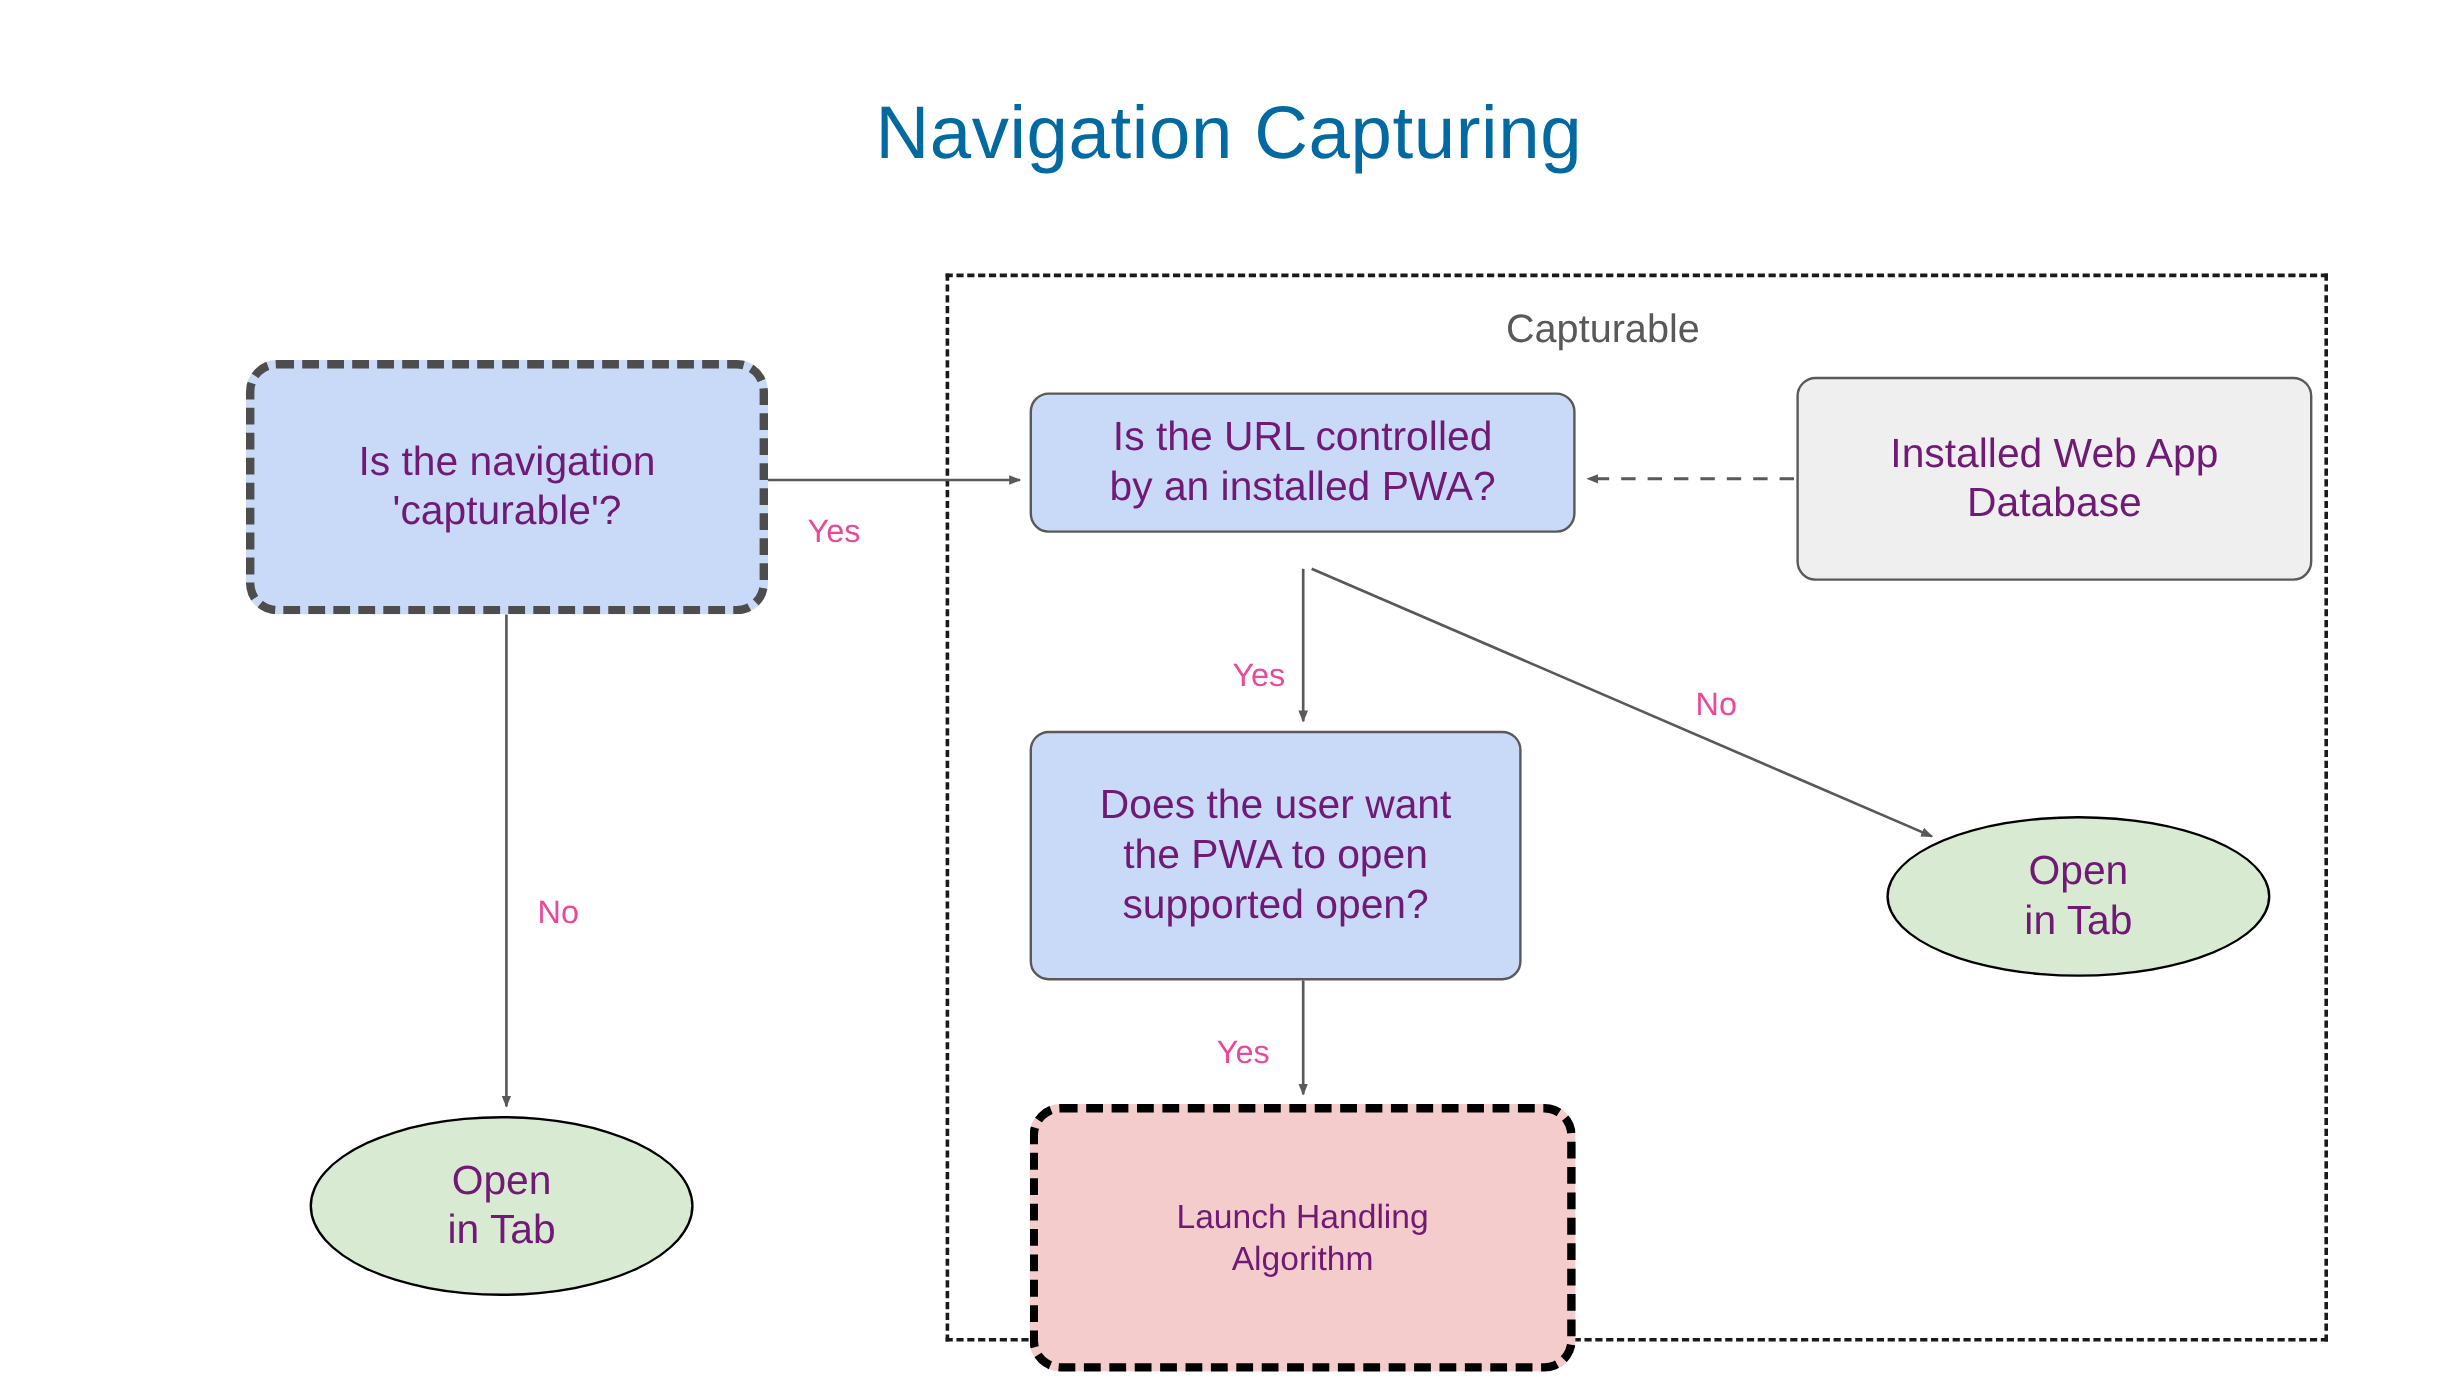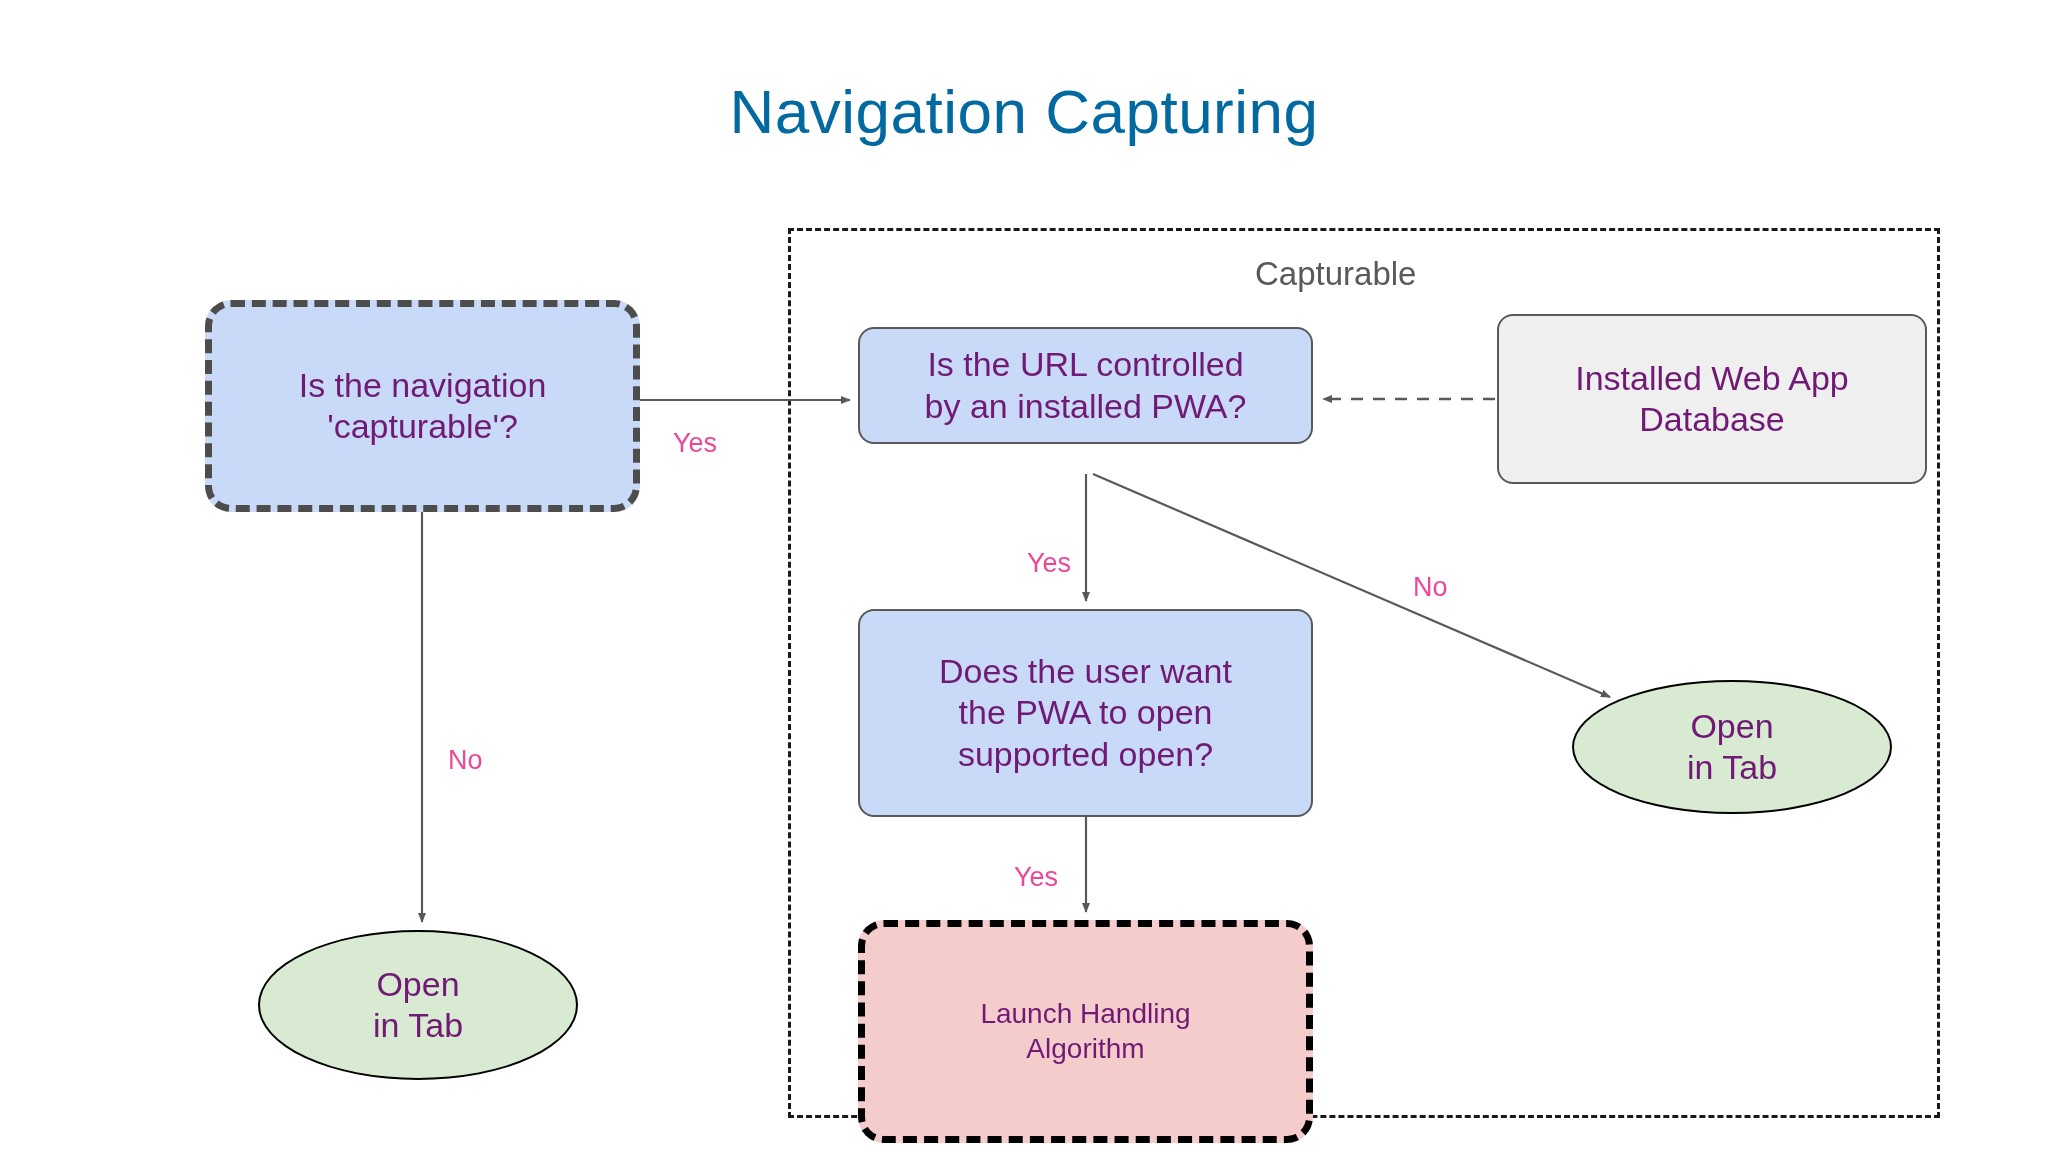--- a/index.html
+++ b/index.html
@@ -84,21 +84,21 @@
   }
   .ellipse-green {
     background: #d9ead3;
     border: 2.5px solid #000000;
     border-radius: 50%;
   }
   
   #node-capturable-q { left: 205px; top: 300px;  width: 435px; height: 212px; font-size: 34px; }
   #node-url-q        { left: 858px; top: 327px;  width: 455px; height: 117px; font-size: 34px; }
   #node-db           { left: 1497px; top: 314px; width: 430px; height: 170px; font-size: 34px; }
-  #node-user-q       { left: 858px; top: 609px;  width: 455px; height: 208px; font-size: 34px; }
+  #node-user-q       { left: 858px; top: 609px;  width: 410px; height: 208px; font-size: 34px; }
   #node-launch       { left: 858px; top: 920px;  width: 455px; height: 223px; font-size: 28px; }
   #node-open-tab-1   { left: 258px; top: 930px;  width: 320px; height: 150px; font-size: 34px; }
   #node-open-tab-2   { left: 1572px; top: 680px; width: 320px; height: 134px; font-size: 34px; }
   
   .edge-label {
     position: absolute;
     font-size: 27px;
     color: #ec4899;
     white-space: nowrap;
   }

